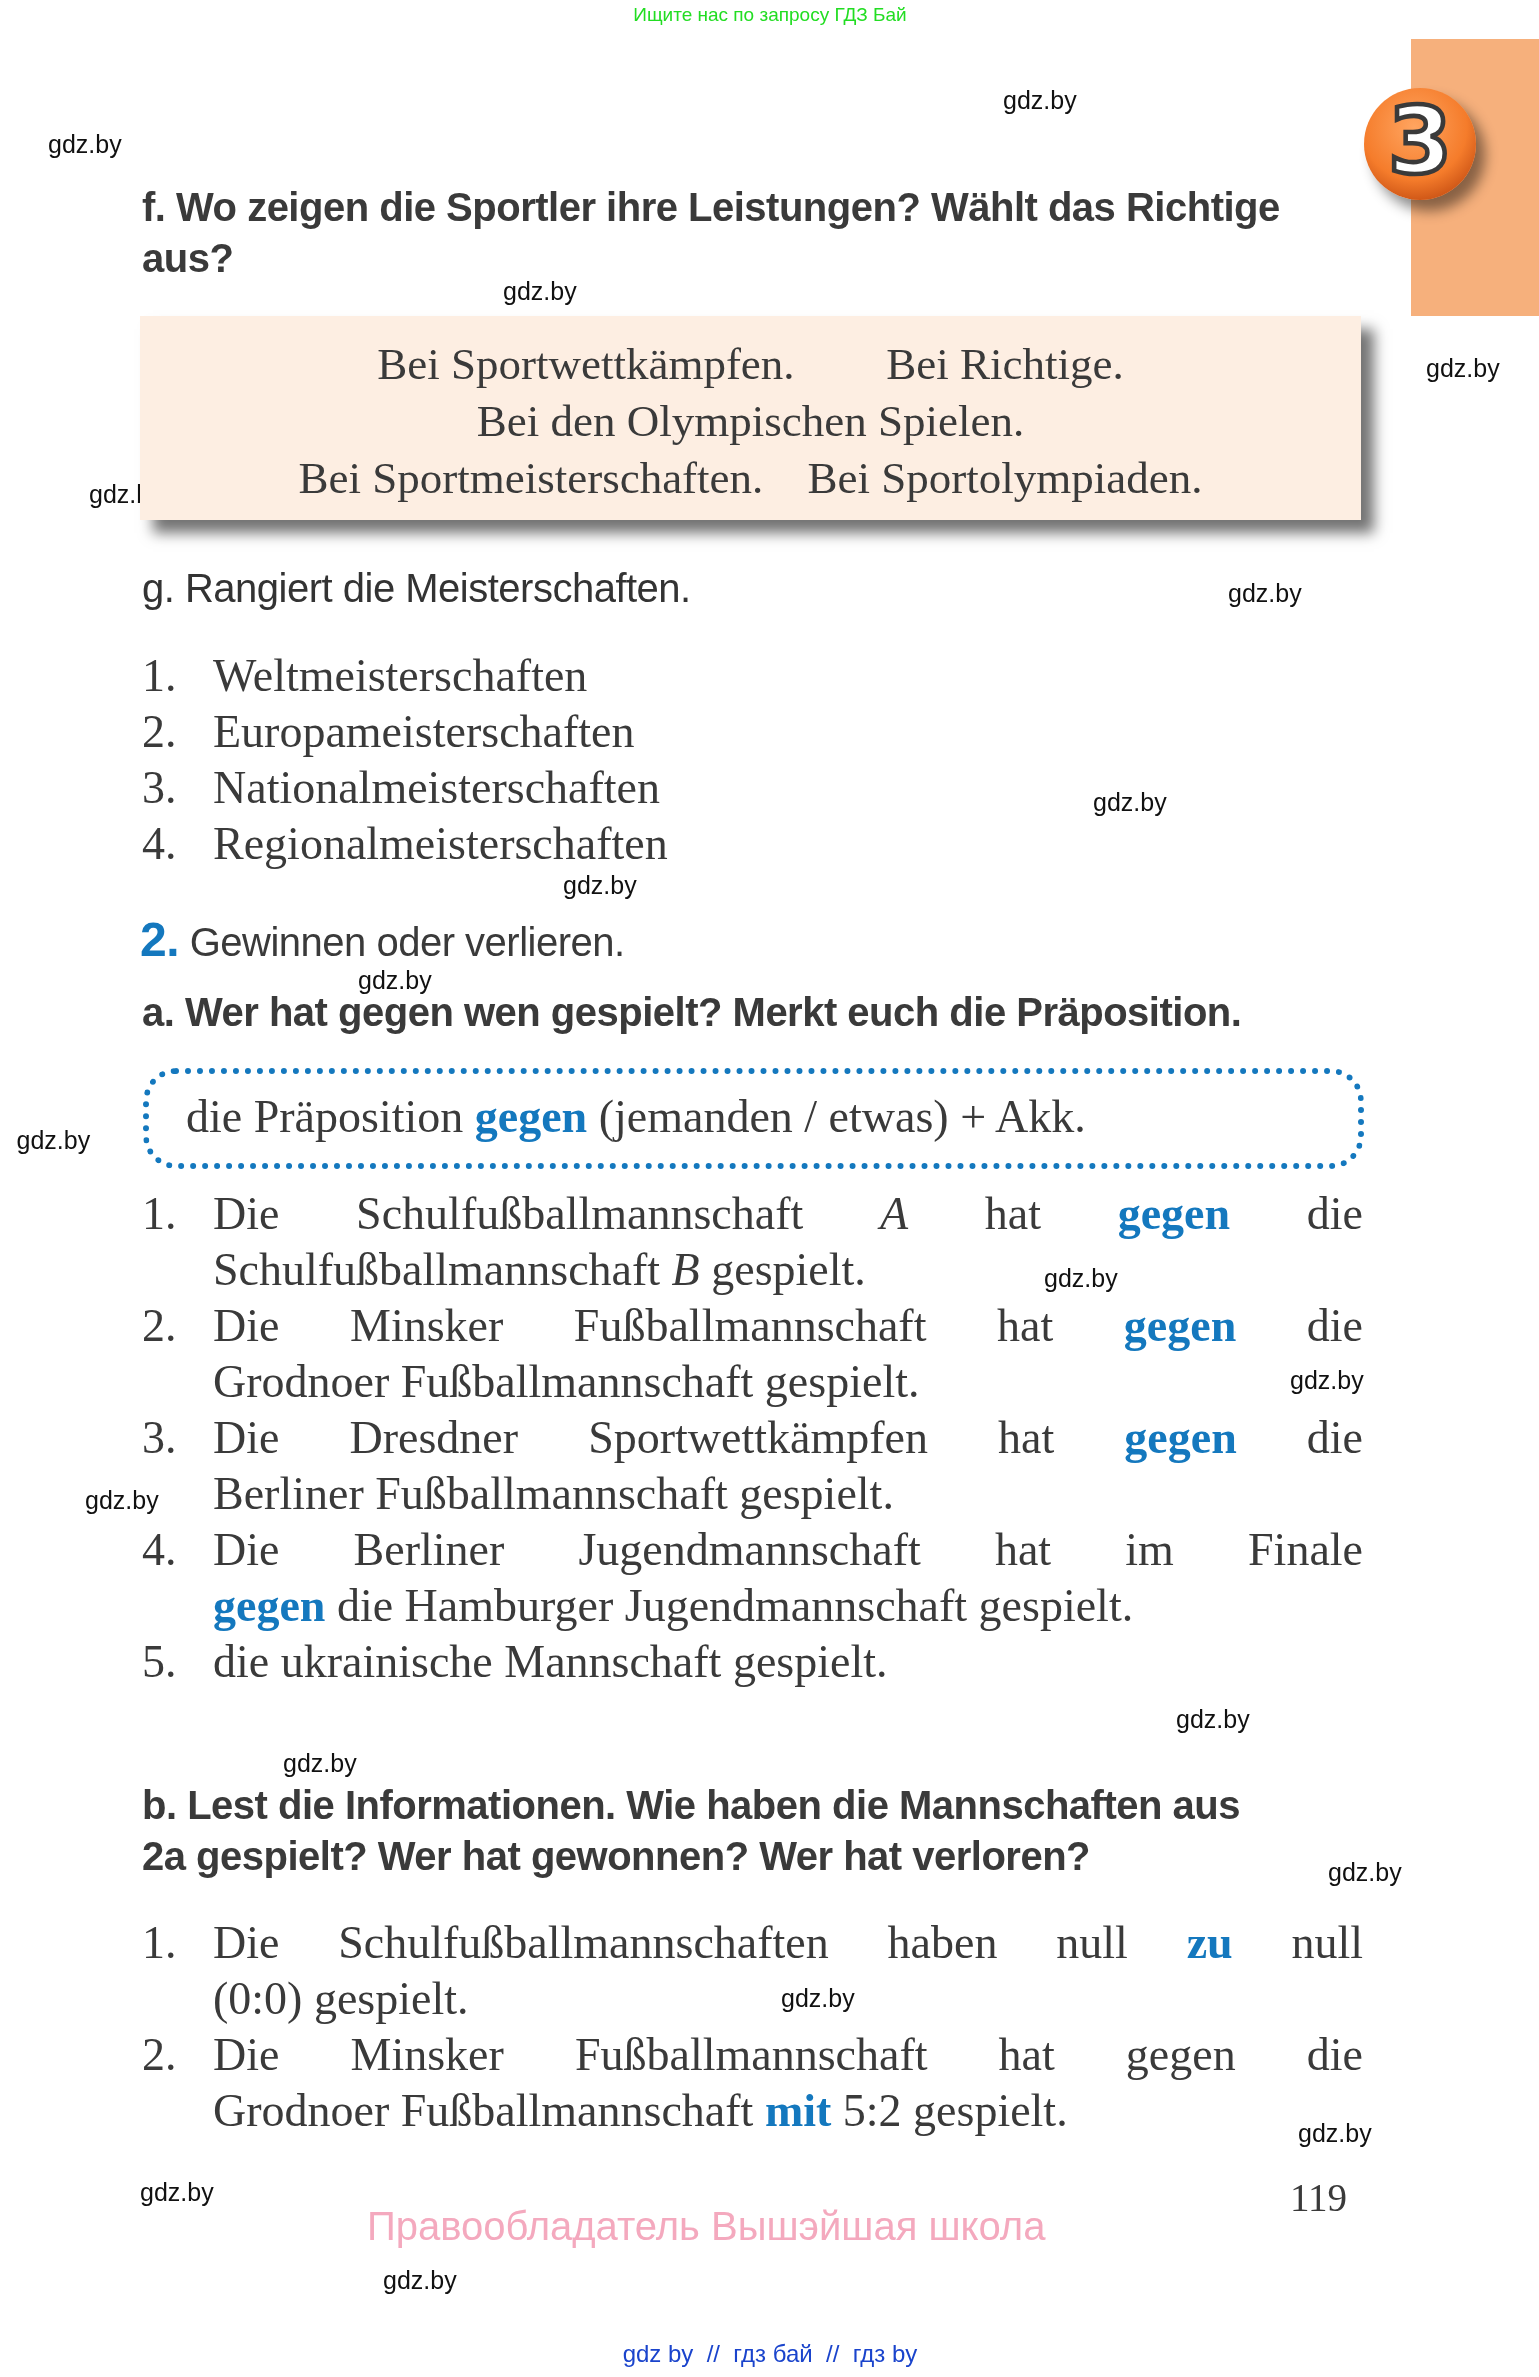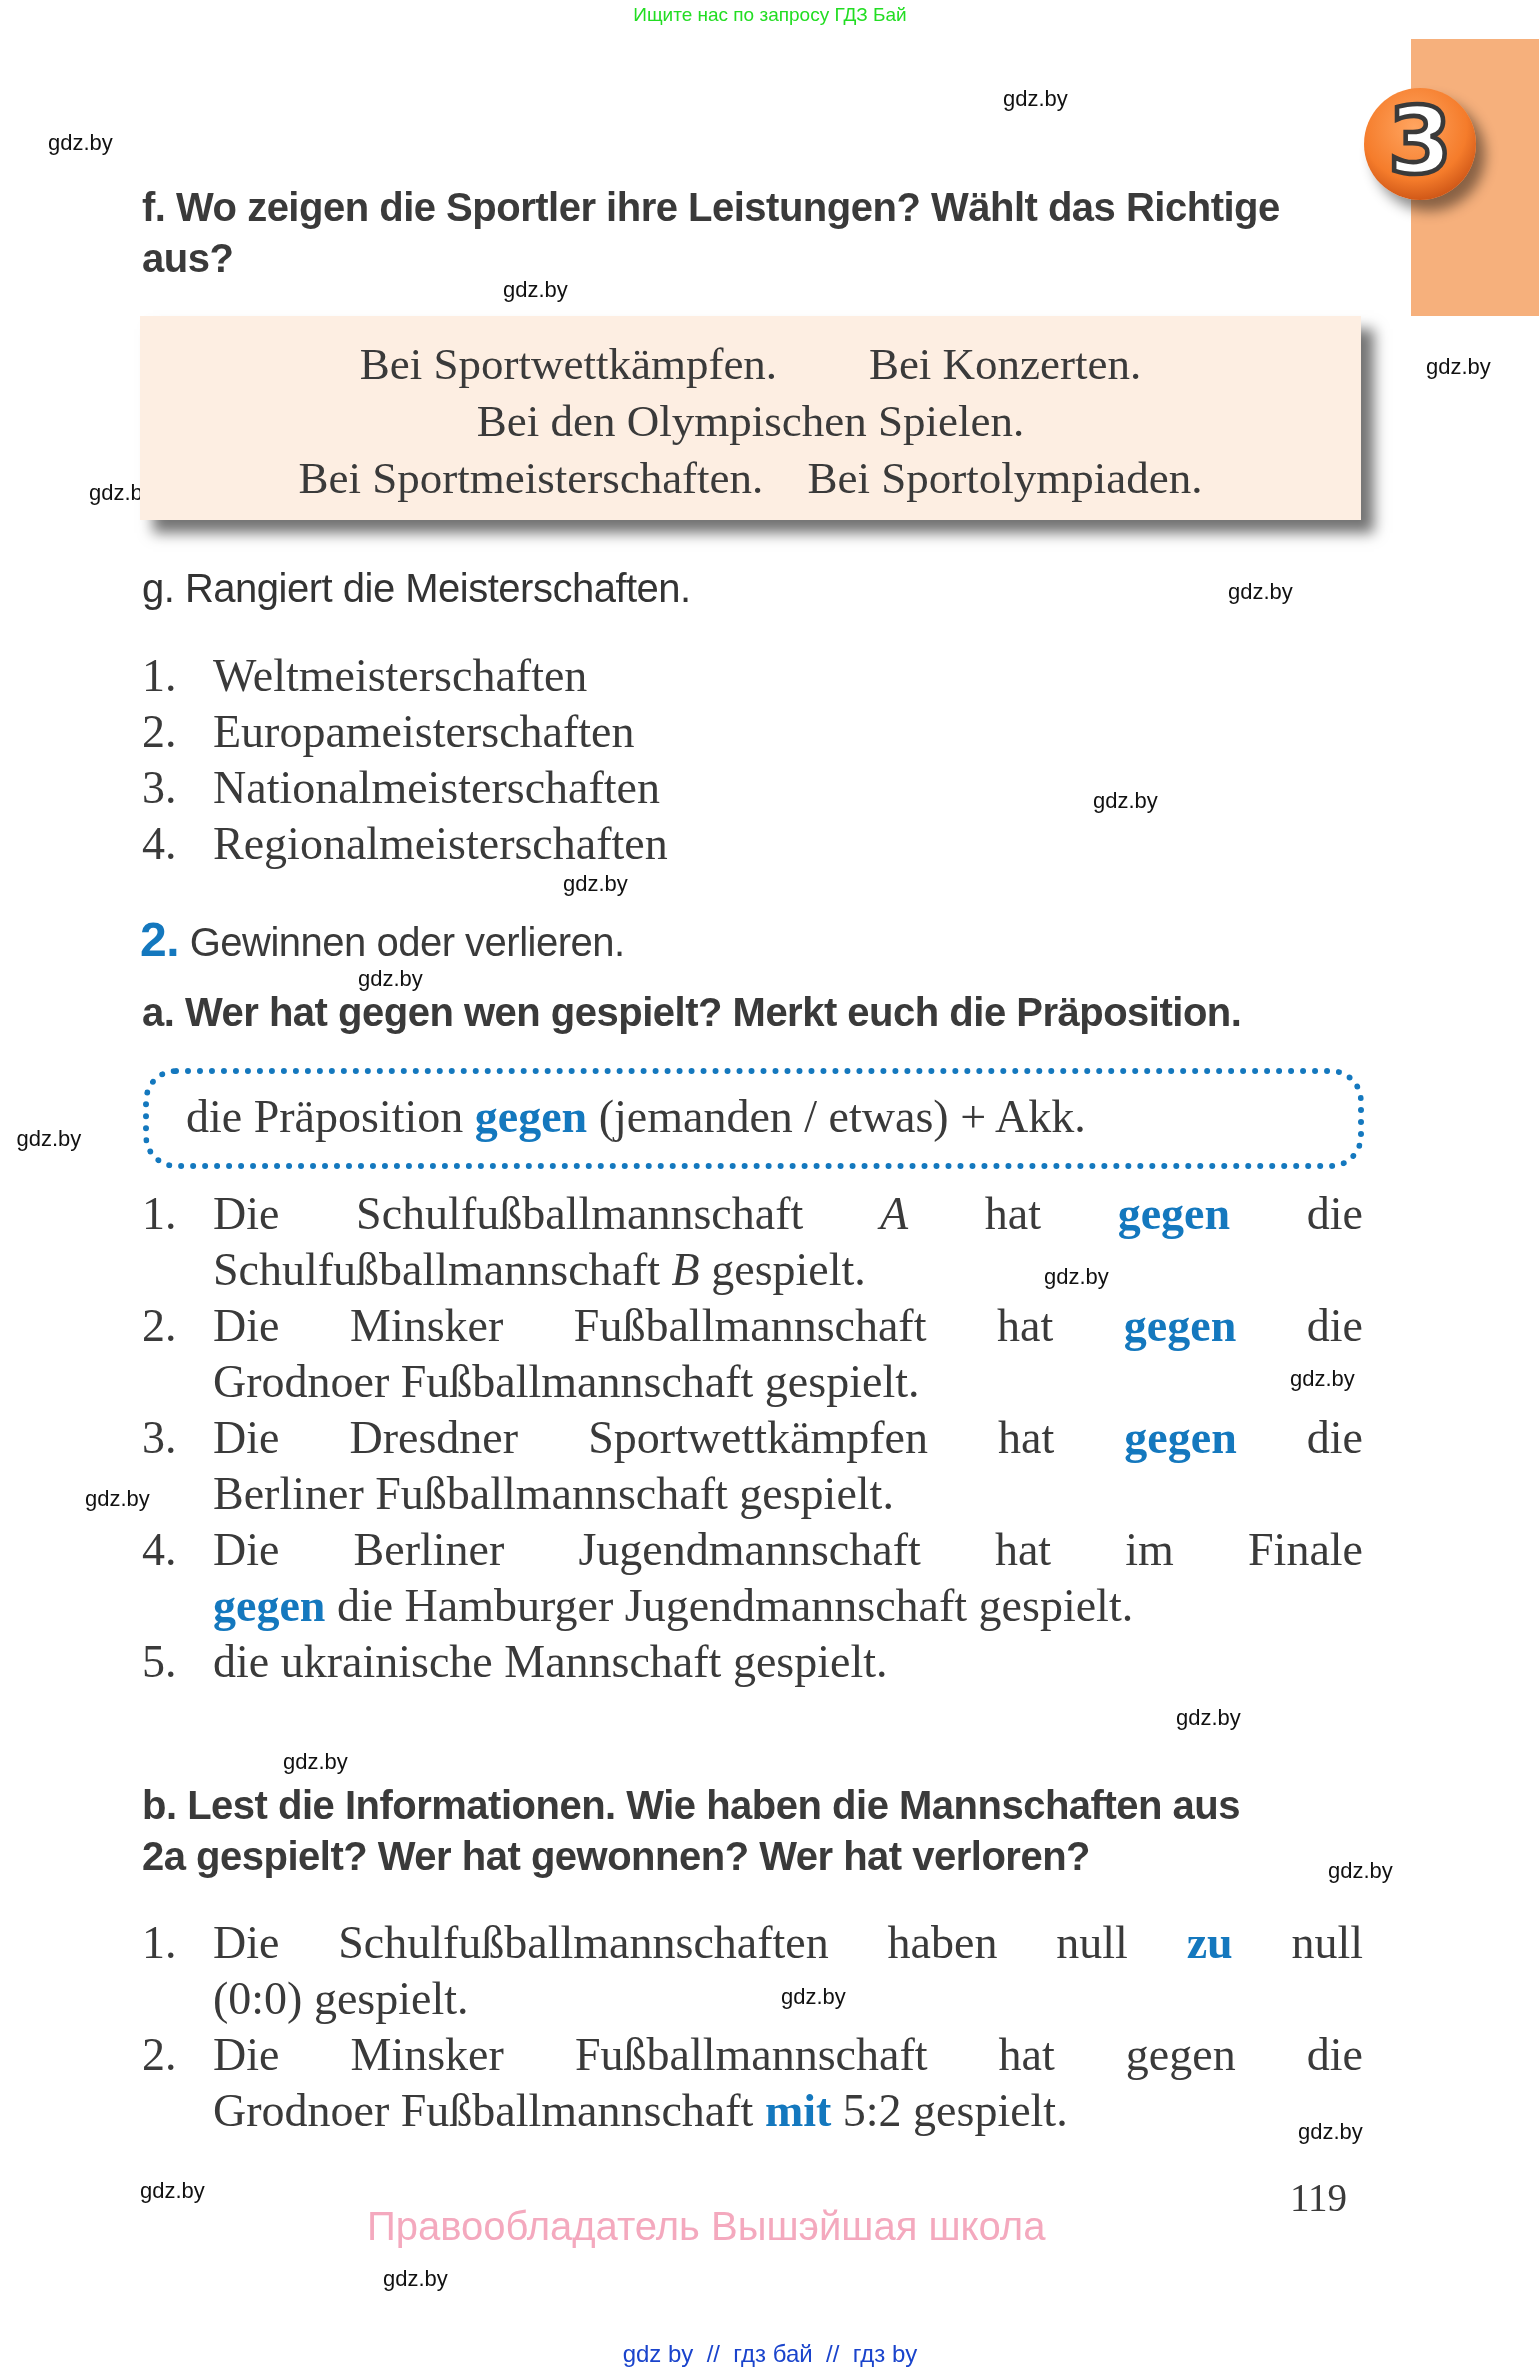--- a/index.html
+++ b/index.html
@@ -17,21 +17,21 @@
   .badge {
     left:1364px; top:88px; width:112px; height:112px; border-radius:50%;
     background: radial-gradient(circle at 45% 35%, #ffa560 0%, #f57c2b 55%, #c24a10 85%, #8a2c05 100%);
     box-shadow: 9.2px 11px 13px rgba(0,0,0,0.45);
     display:flex; align-items:center; justify-content:center;
   }
   .badge span {
     font-family:"DejaVu Sans", sans-serif; font-weight:bold; font-size:92px; color:#fff;
     -webkit-text-stroke:4.6px #3a3a3a; line-height:1; margin-top:-3.7px;
   }
-  .wm { font-family:"Liberation Sans", sans-serif; font-size:22px; color:#111; }
+  .wm { font-family:"Liberation Sans", sans-serif; font-size:25px; color:#111; }
   .task {
     font-family:"Liberation Sans", sans-serif; font-size:40px; color:#3a3a3a;
     line-height:51px; font-weight:bold; letter-spacing:-0.5px;
   }
   .task.light { font-weight:normal; }
   .word-box {
     left:140px; top:316px; width:1221px; height:204px; background:#fdeee2;
     box-shadow: 13px 13px 13px rgba(0,0,0,0.55);
     text-align:center; font-size:45px; line-height:57px; color:#3a3a3a;
     padding-top:20px; box-sizing:border-box;
@@ -93,21 +93,21 @@
 <div class="abs wm" style="left:383px;top:2266px">gdz.by</div>
 
 <div class="abs task" style="left:142px;top:182px;width:1231px">
   <div>f. Wo zeigen die Sportler ihre Leistungen? Wählt das Richtige</div>
   <div>aus?</div>
 </div>
 
 <div class="abs word-box">
   <div class="row">
     <span style="margin-right:64px">Bei Sportwettkämpfen.</span>
-    <span>Bei Konzerten.</span>
+    <span>Bei Richtige.</span>
   </div>
   <div class="row">
     <span>Bei den Olympischen Spielen.</span>
   </div>
   <div class="row">
     <span>Bei Sportmeisterschaften.</span>
     <span>Bei Sportolympiaden.</span>
   </div>
 </div>
 

